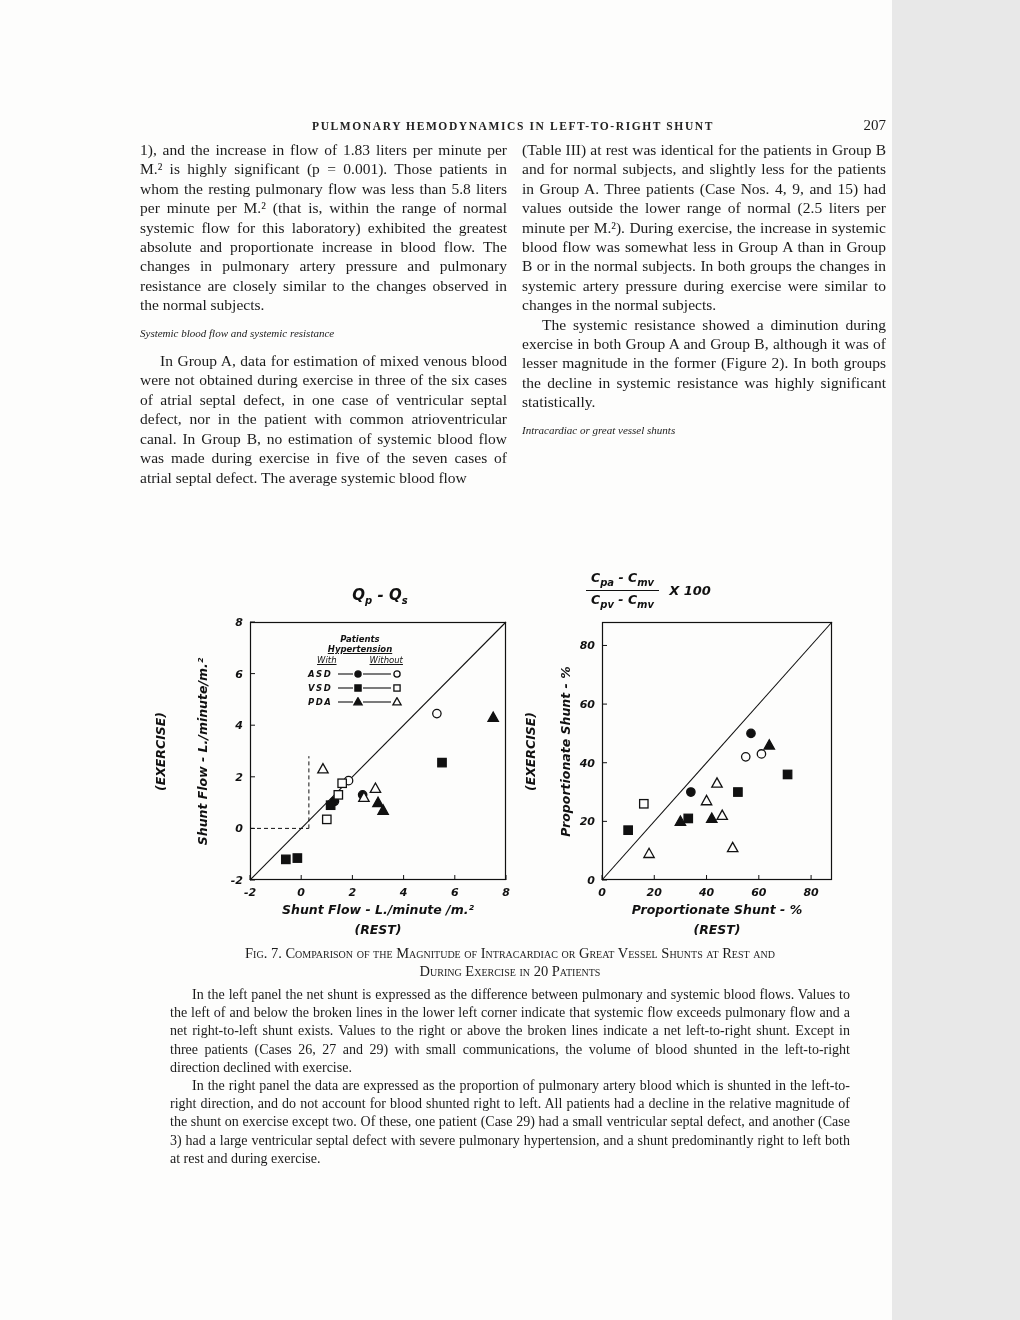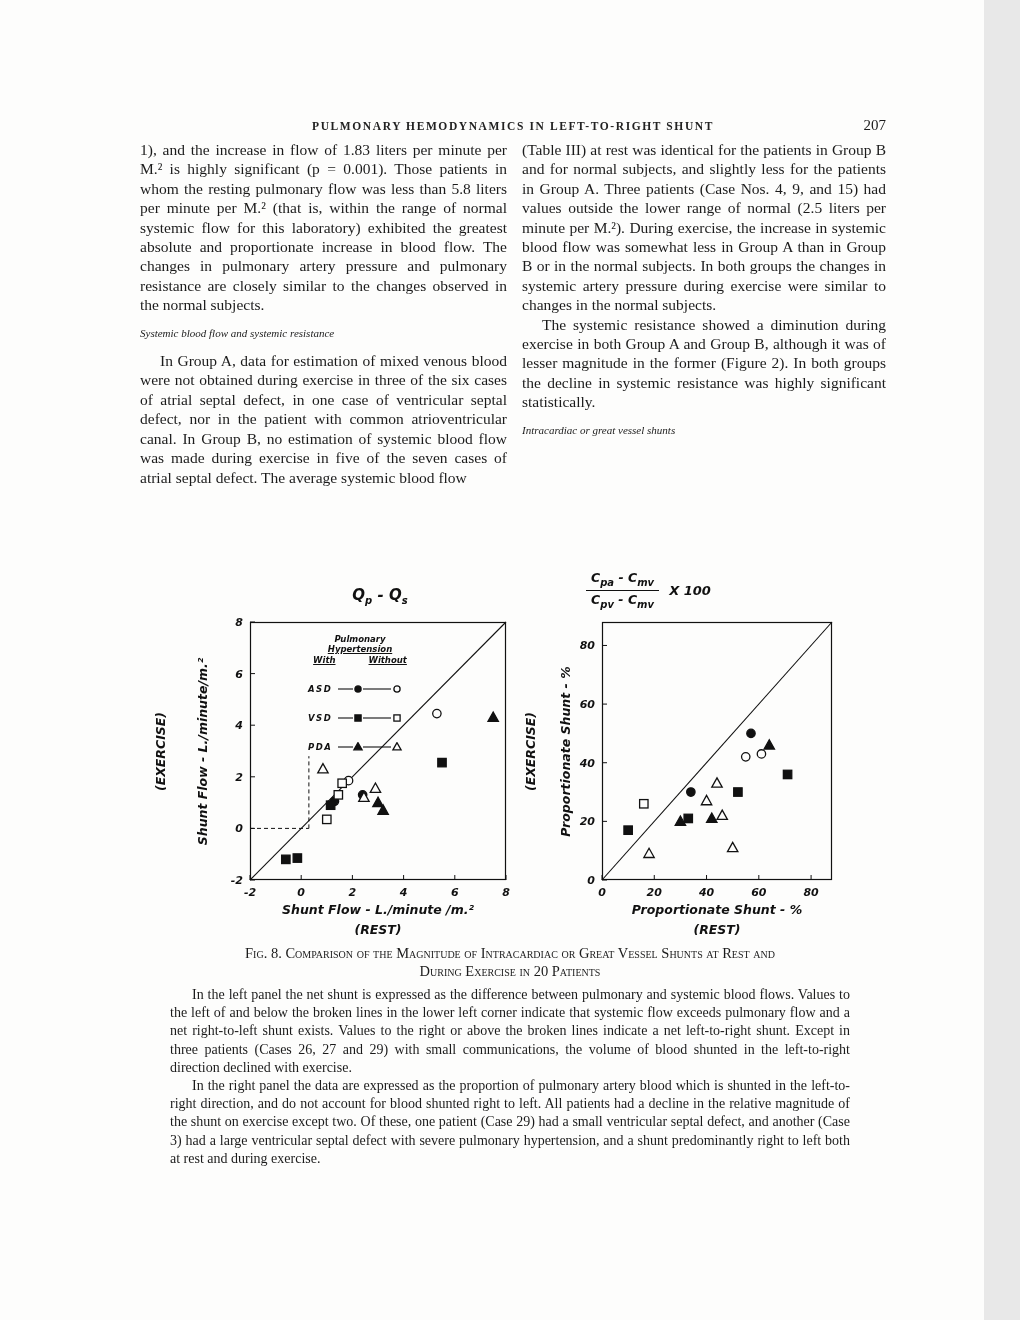--- a/index.html
+++ b/index.html
@@ -1,18 +1,18 @@
 <!DOCTYPE html>
 <html><head>
 <meta charset="utf-8">
 <style>
   * { margin:0; padding:0; box-sizing:border-box; }
   html,body { background:#e8e8e8; }
   body { width:1020px; font-family:"Liberation Serif",serif; color:#1b1b1b; }
-  .page { position:relative; width:984px; height:1320px; background:#fdfdfc; overflow:hidden; }
+  .page { position:relative; width:892px; height:1320px; background:#fdfdfc; overflow:hidden; }
 
   
   .running-header { position:absolute; top:120px; left:140px; width:746px; }
   .header-title { text-align:center; font-size:11.5px; letter-spacing:1.6px; font-weight:bold; color:#222; }
   .page-number { position:absolute; right:0; top:-3px; font-size:15px; }
 
   
   .col { position:absolute; top:140px; font-size:15.5px; line-height:19.4px; text-align:justify; }
   .col-left  { left:140px; width:367px; }
   .col-right { left:522px; width:364px; }
@@ -45,23 +45,23 @@
   #r-ylab-inner { left:552px; top:52px; width:26px; height:258px; }
   #l-xlab  { left:230px; top:332px; width:296px; }
   #l-xlab2 { left:230px; top:352px; width:296px; }
   #r-xlab  { left:580px; top:332px; width:274px; }
   #r-xlab2 { left:580px; top:352px; width:274px; }
 
   
   .legend { position:absolute; left:308px; top:64px; width:140px; font-family:"DejaVu Sans",sans-serif; font-style:italic; font-size:8.5px; color:#111; }
   .legend-title { text-align:center; font-weight:bold; line-height:1.2; width:104px; }
   .legend-title .l2 { text-decoration:underline; }
-  .legend-cols { display:flex; justify-content:center; gap:33px; font-weight:bold; margin-top:1px; width:104px; }
+  .legend-cols { display:flex; justify-content:center; gap:33px; font-weight:normal; margin-top:1px; width:104px; }
   .legend-cols span { text-decoration:underline; }
-  .legend-row { display:flex; align-items:center; gap:4px; margin-top:19px; }
+  .legend-row { display:flex; align-items:center; gap:4px; margin-top:4px; }
   .legend-row .lbl { width:26px; letter-spacing:1.5px; font-weight:bold; }
 
   
   .caption-title { position:absolute; top:944px; left:0; width:1020px; text-align:center; font-variant:small-caps; font-size:14.5px; line-height:18px; }
   .caption-body { position:absolute; top:986px; left:170px; width:680px; font-size:14px; line-height:18.2px; text-align:justify; }
   .caption-body p { text-indent:22px; }
 </style>
 </head>
 <body>
 
@@ -142,21 +142,21 @@
           <polygon points="133.12,182.94 127.92000000000002,192.23999999999995 138.32,192.23999999999995" fill="#111" stroke="#111" stroke-width="1.3"></polygon>
           <polygon points="243.2,90.06 238,99.36000000000001 248.39999999999998,99.36000000000001" fill="#111" stroke="#111" stroke-width="1.3"></polygon>
           <polygon points="72.96000000000001,141.66000000000003 67.76,150.95999999999998 78.16000000000001,150.95999999999998" fill="#fdfdfc" stroke="#111" stroke-width="1.3"></polygon>
           <polygon points="113.92,170.04000000000002 108.72,179.33999999999997 119.12,179.33999999999997" fill="#fdfdfc" stroke="#111" stroke-width="1.3"></polygon>
           <polygon points="125.44000000000001,161.01000000000005 120.24000000000001,170.31 130.64000000000001,170.31" fill="#fdfdfc" stroke="#111" stroke-width="1.3"></polygon>
         </svg>
       </div>
 
     <div class="legend">
       <div class="legend-title">
-        <div class="l1">Pulmonary</div>
+        <div class="l1">Patients</div>
         <div class="l2">Hypertension</div>
       </div>
       <div class="legend-cols">
         <span>With</span>
         <span>Without</span>
       </div>
       <div id="legend-rows">
           <div class="legend-row">
             <span class="lbl">ASD</span>
             <svg width="72" height="10">
@@ -248,21 +248,21 @@
           <polygon points="130.6818181818182,220.35000000000002 125.48181818181818,229.64999999999998 135.88181818181818,229.64999999999998" fill="#fdfdfc" stroke="#111" stroke-width="1.3"></polygon>
         </svg>
       </div>
 
     <div class="axis-label" id="r-xlab">Proportionate Shunt - %</div>
     <div class="axis-label" id="r-xlab2">(REST)</div>
 
   </div>
 
   <div class="caption-title">
-    <div>Fig. 8. Comparison of the Magnitude of Intracardiac or Great Vessel Shunts at Rest and</div>
+    <div>Fig. 7. Comparison of the Magnitude of Intracardiac or Great Vessel Shunts at Rest and</div>
     <div>During Exercise in 20 Patients</div>
   </div>
 
   <div class="caption-body">
     <p>In the left panel the net shunt is expressed as the difference between pulmonary and systemic blood flows. Values to the left of and below the broken lines in the lower left corner indicate that systemic flow exceeds pulmonary flow and a net right-to-left shunt exists. Values to the right or above the broken lines indicate a net left-to-right shunt. Except in three patients (Cases 26, 27 and 29) with small communications, the volume of blood shunted in the left-to-right direction declined with exercise.</p>
     <p>In the right panel the data are expressed as the proportion of pulmonary artery blood which is shunted in the left-to-right direction, and do not account for blood shunted right to left. All patients had a decline in the relative magnitude of the shunt on exercise except two. Of these, one patient (Case 29) had a small ventricular septal defect, and another (Case 3) had a large ventricular septal defect with severe pulmonary hypertension, and a shunt predominantly right to left both at rest and during exercise.</p>
   </div>
 
 </div>
 

